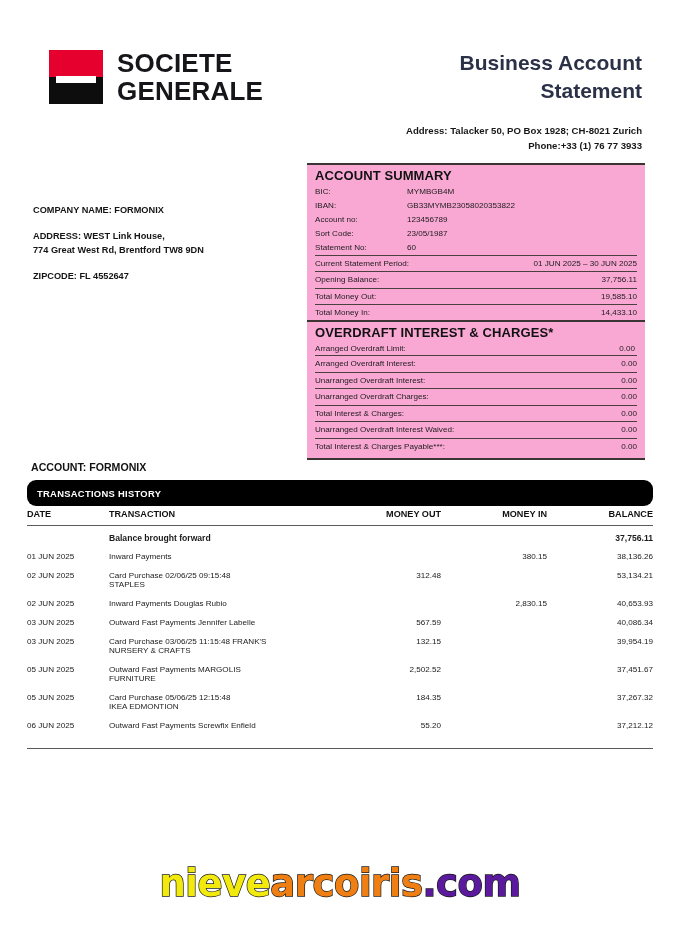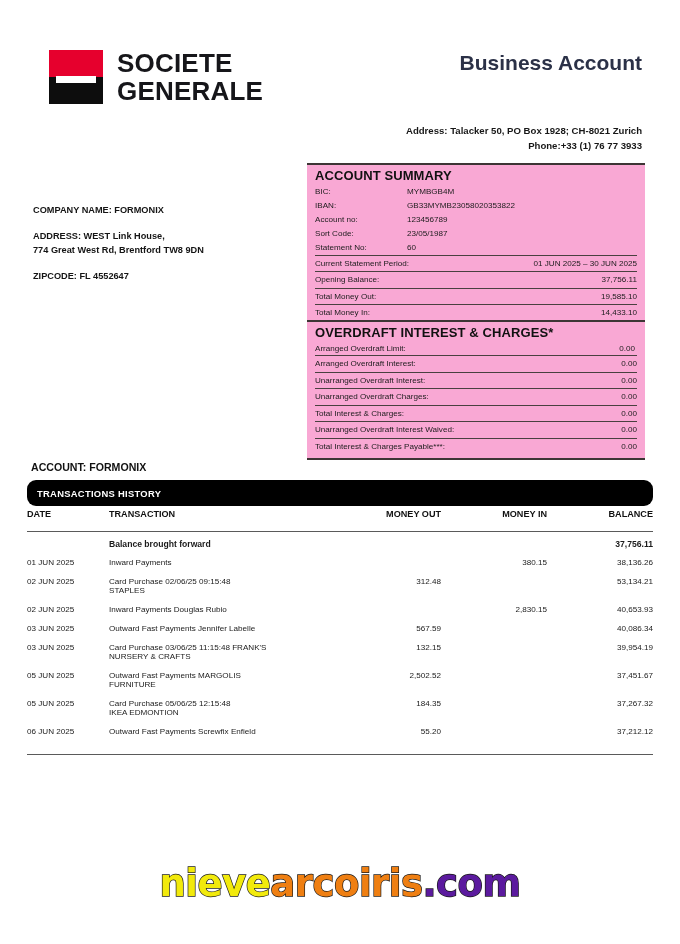--- a/index.html
+++ b/index.html
@@ -171,21 +171,21 @@
     display: flex;
     align-items: flex-start;
     font-size: 8.1px;
     color: #1b1b1b;
     padding: 5px 0;
   }
   .thead {
     font-size: 9.1px;
     font-weight: bold;
     color: #101010;
-    padding: 1px 0 12px 0;
+    padding: 1px 0 6px 0;
     border-bottom: 1.6px solid #5a5a5a;
   }
   .c-date   { flex: 0 0 82px; }
   .c-desc   { flex: 1 1 auto; padding-right: 8px; }
   .c-out    { flex: 0 0 105px; text-align: right; }
   .c-in     { flex: 0 0 100px; text-align: right; }
   .c-bal    { flex: 0 0 92px; text-align: right; }
   .thead .c-out  { text-align: right; padding-right: 6px; }
   .thead .c-in   { text-align: right; padding-right: 14px; }
   .thead .c-bal  { text-align: right; }
@@ -233,20 +233,21 @@
       <div class="bottom"></div>
       <div class="stripe"></div>
     </div>
     <div class="logo-text">
       <div>SOCIETE</div>
       <div>GENERALE</div>
     </div>
   </div>
   <div class="doc-title">
     <div>Business Account</div>
+    <div>Statement</div>
   </div>
 </div>
 
 <div class="bank-address">
   <div>Address: Talacker 50, PO Box 1928; CH-8021 Zurich</div>
   <div>Phone:+33 (1) 76 77 3933</div>
 </div>
 
 <div class="company-block">
   <div class="grp">

